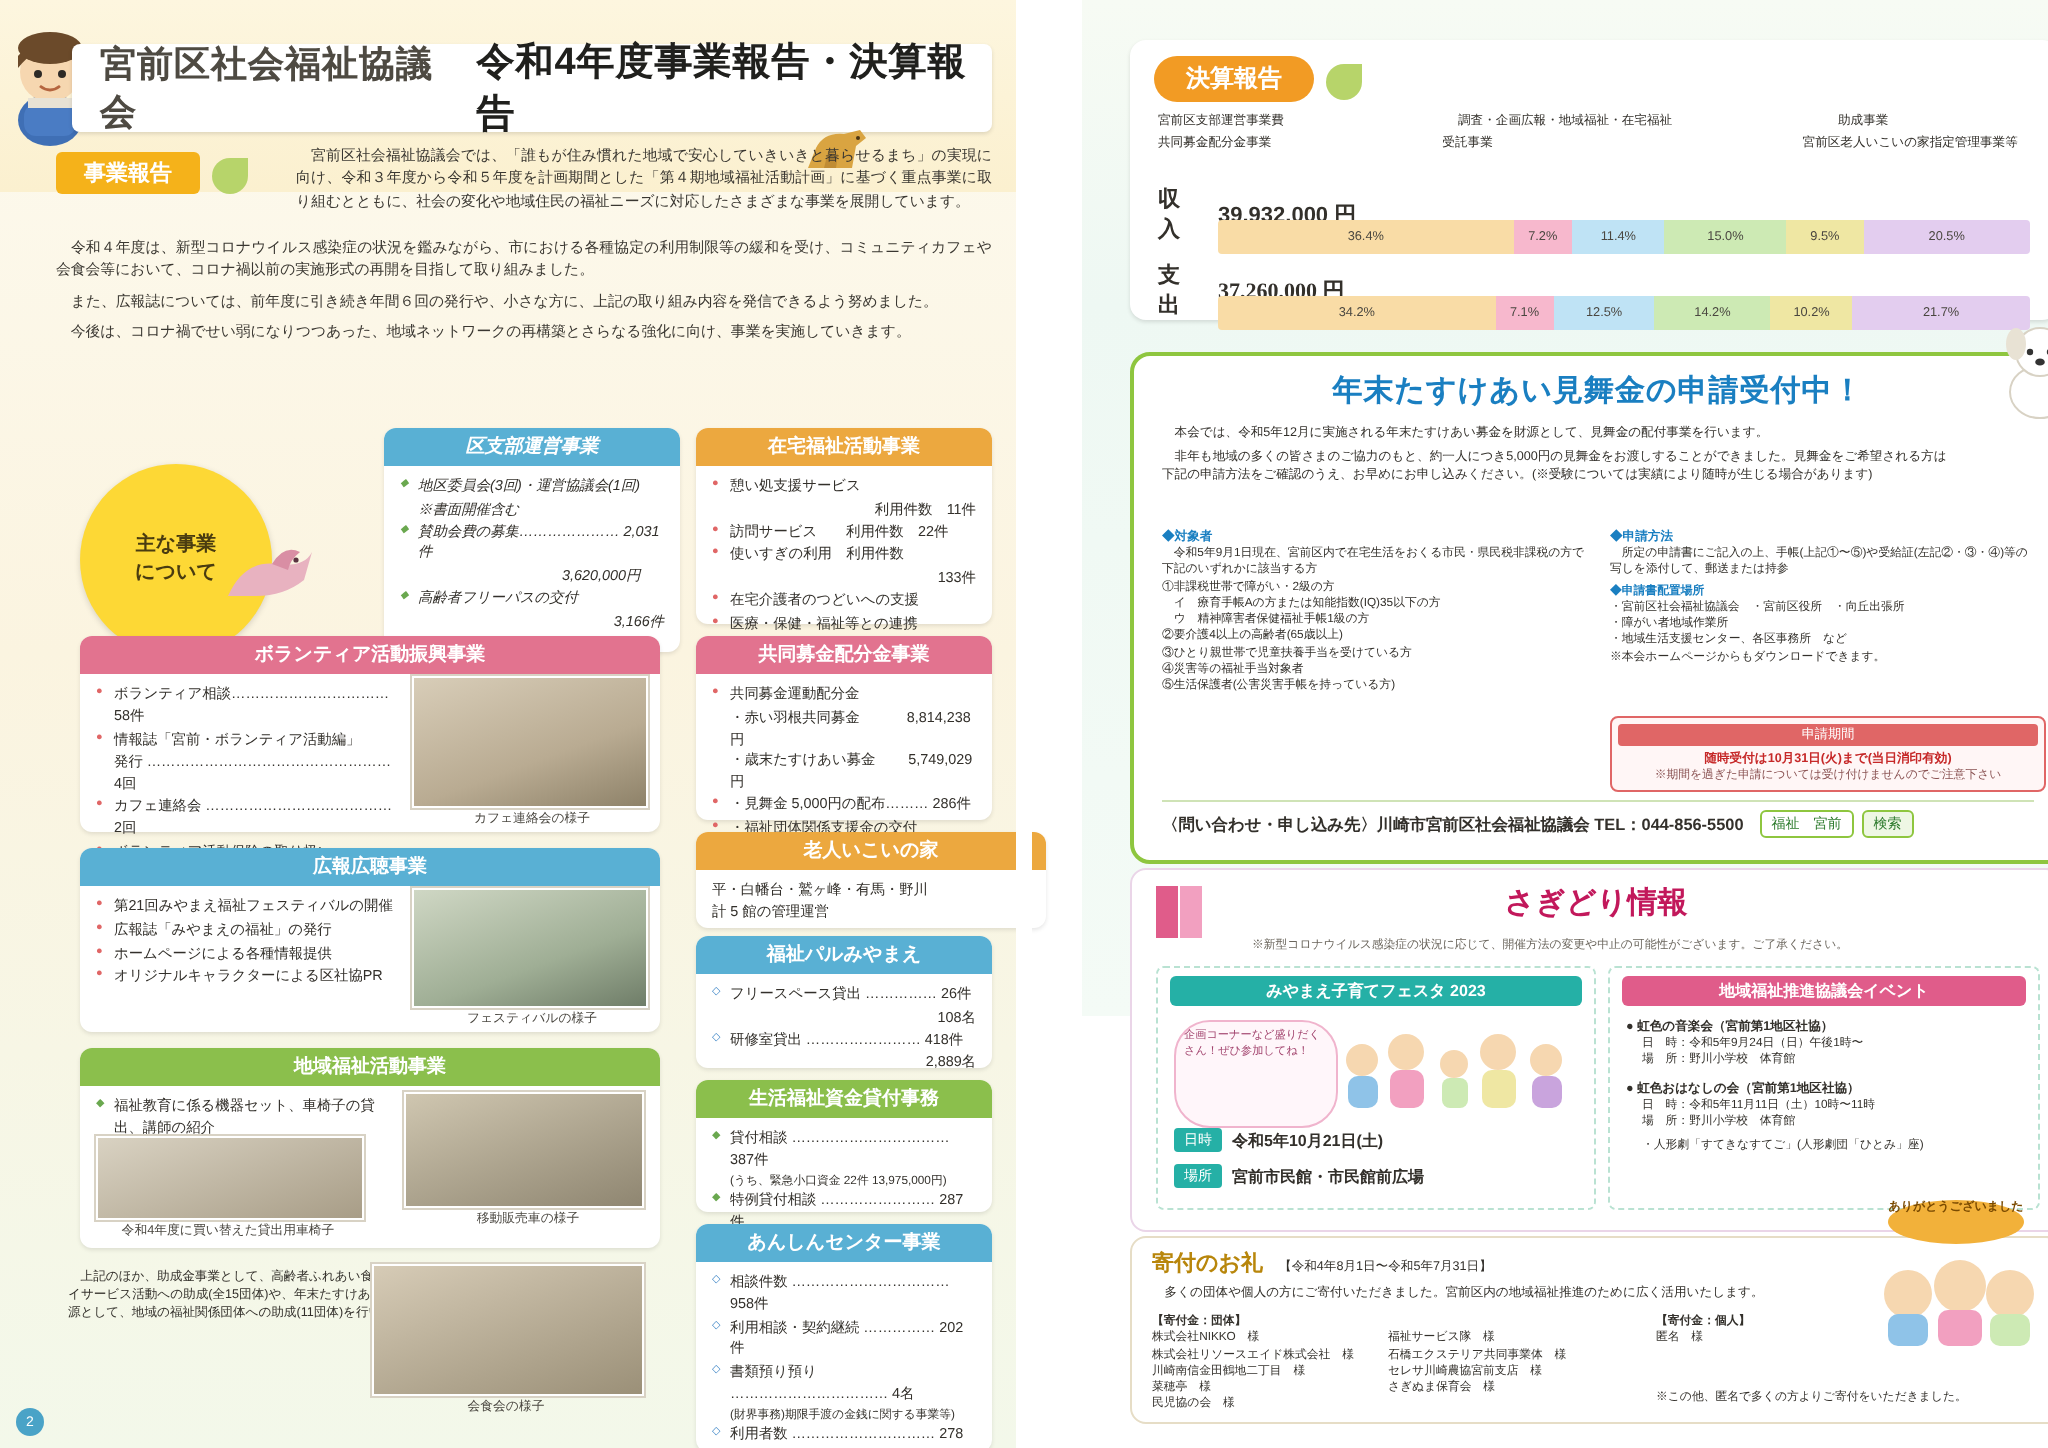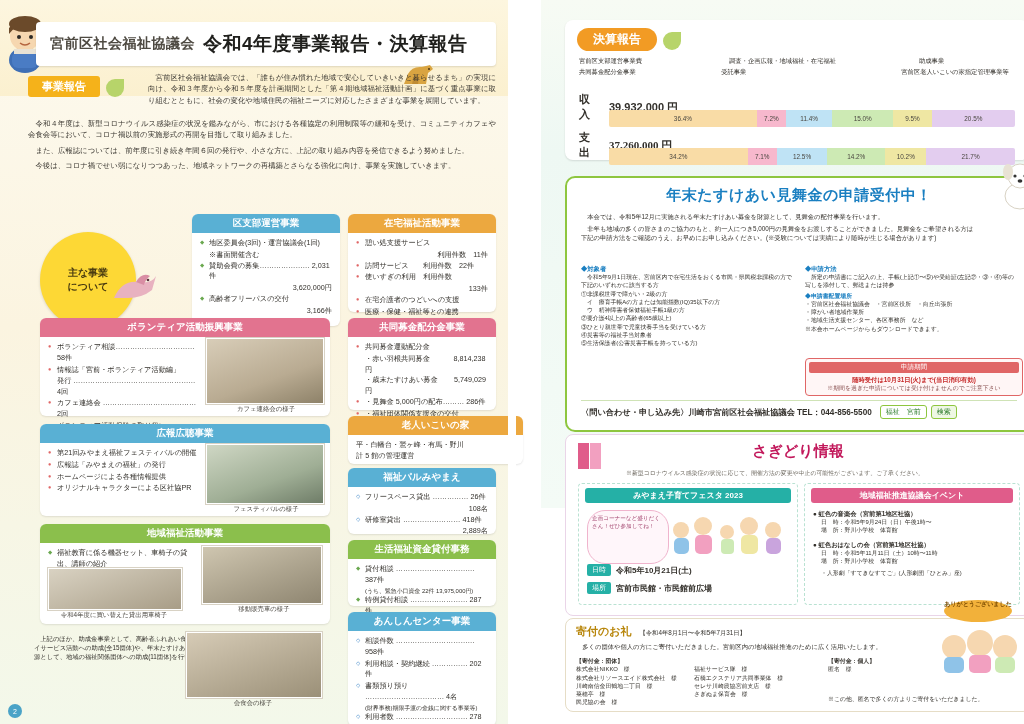--- a/index.html
+++ b/index.html
@@ -24,21 +24,21 @@
   }
   .right{
     position:absolute;left:541px;top:0;width:511px;height:508px;
     background:linear-gradient(180deg,#f7fbf4 0%,#eef8f3 30%,#f4fbf6 100%);
   }
   .edge{position:absolute;top:0;bottom:0;width:8px;background:#ffffff;}
   
   .hdr{position:absolute;left:36px;top:22px;width:460px;height:44px;
        background:#ffffff;border-radius:4px;display:flex;align-items:center;
        box-shadow:0 1px 2px rgba(0,0,0,.12);}
-  .hdr .t1{font-size:14px;font-weight:bold;color:#4e4a42;margin-left:14px;letter-spacing:.5px;}
+  .hdr .t1{font-size:18px;font-weight:bold;color:#4e4a42;margin-left:14px;letter-spacing:.5px;}
   .hdr .t2{font-size:19px;font-weight:bold;color:#20201d;margin-left:8px;letter-spacing:.5px;}
   .mascot{position:absolute;left:4px;top:12px;width:42px;height:62px;}
   .horse{position:absolute;left:400px;top:62px;width:36px;height:24px;}
   
   .sec-title{display:inline-block;background:#f5b21a;color:#fff;font-size:11px;font-weight:bold;
              padding:3px 14px;border-radius:3px;}
   .leaf{display:inline-block;width:18px;height:18px;border-radius:50% 0 50% 50%;
         background:#b7d46a;vertical-align:middle;margin-left:4px;}
   .body-text{font-size:7.4px;line-height:1.55;color:#3a3731;text-align:justify;}
   
@@ -133,27 +133,27 @@
       <span>について</span>
     </div>
     <div style="position:absolute;left:108px;top:268px;width:52px;height:40px;">
       <svg width="52" height="40" viewBox="0 0 52 40">
         <path d="M6 30 Q14 12 30 14 Q44 16 48 8 L44 22 Q34 30 20 30 Z" fill="#e8b2c0"></path>
         <path d="M28 14 q6 -10 14 -6 q-5 4 -6 9 Z" fill="#d98ea4"></path>
         <circle cx="40" cy="12" r="1.3" fill="#5a3340"></circle>
       </svg>
     </div>
 
-    <div class="box" style="left:192px;top:214px;width:148px;height:112px;">
+    <div class="box" style="left:192px;top:214px;width:148px;height:112px;font-style:italic;">
       <div class="box-hd" style="background:#59b0d4;">区支部運営事業</div>
       <div class="box-bd">
         <div class="li">地区委員会(3回)・運営協議会(1回)</div>
         <div style="padding-left:9px;">※書面開催含む</div>
         <div class="li">賛助会費の募集………………… 2,031件</div>
-        <div style="text-align:right;">　　　　　　　　　　　 3,620,000円</div>
+        <div style="text-align:left;">　　　　　　　　　　　 3,620,000円</div>
         <div class="li">高齢者フリーパスの交付</div>
         <div style="text-align:right;">　　　　　　　　　　　　 3,166件</div>
       </div>
     </div>
 
     <div class="box" style="left:348px;top:214px;width:148px;height:98px;">
       <div class="box-hd" style="background:#eca83f;">在宅福祉活動事業</div>
       <div class="box-bd">
         <div class="li li2">憩い処支援サービス</div>
         <div style="text-align:right;">　　　　　　　利用件数　11件</div>

